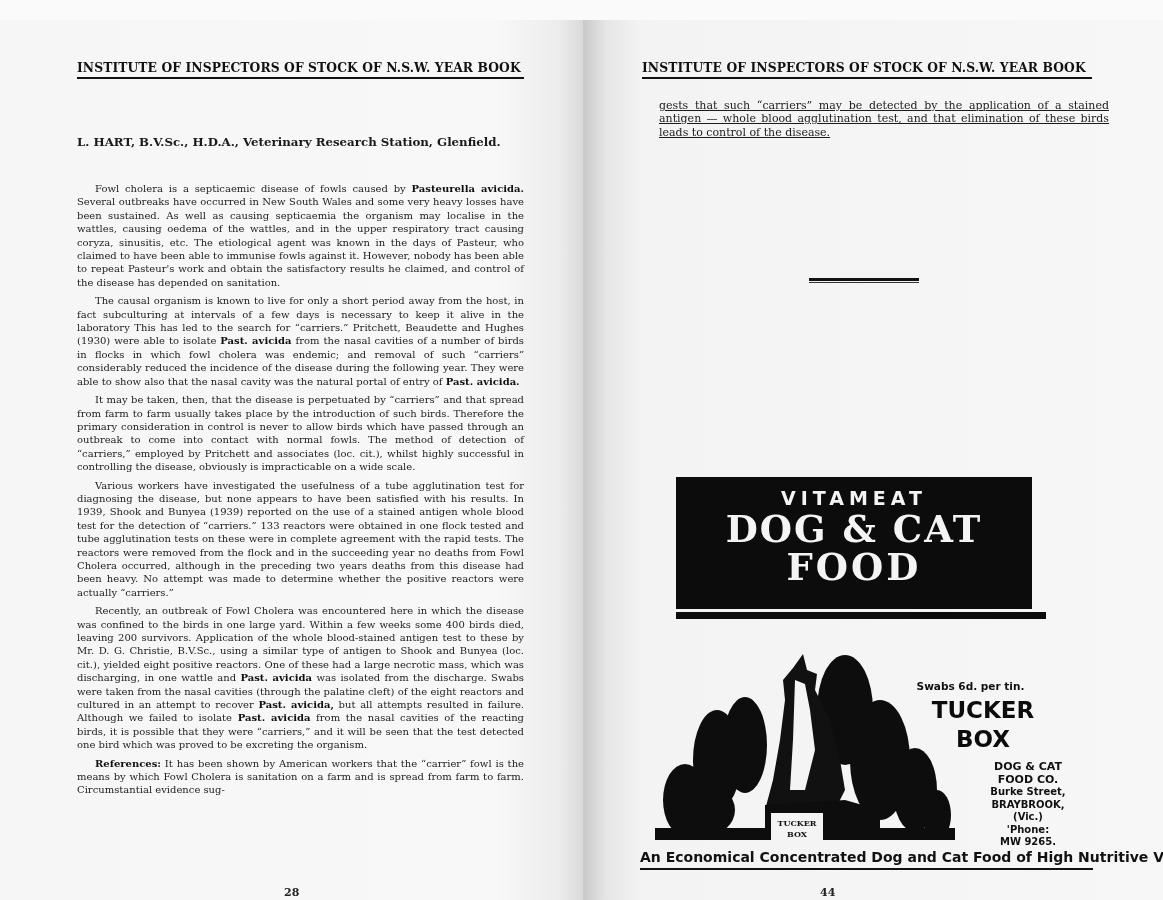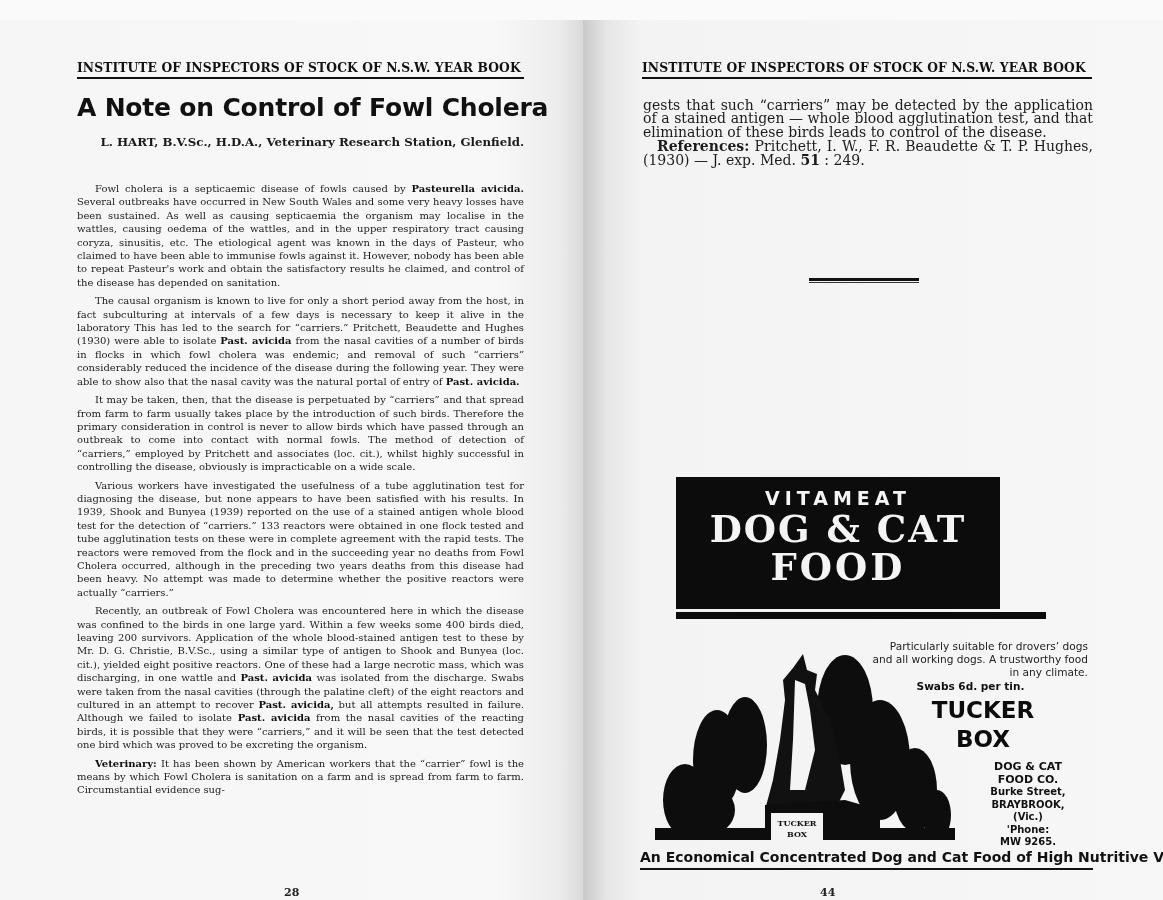--- a/index.html
+++ b/index.html
@@ -20,54 +20,54 @@
   .page-left .running-head { left: 77px; width: 447px; }
   .page-right .running-head { left: 59px; width: 450px; }
 
   .title {
     position: absolute; left: 77px; top: 73px; width: 447px;
     font-family: "DejaVu Sans", sans-serif; font-weight: bold; font-size: 25px;
     letter-spacing: -0.2px; color: #111; white-space: nowrap; text-align: center;
   }
   .byline {
     position: absolute; left: 77px; top: 115px; width: 447px;
-    font-weight: bold; font-size: 11.8px; text-align: right; white-space: nowrap; color: #1a1a1a;
+    font-weight: bold; font-size: 11.8px; text-align: left; white-space: nowrap; color: #1a1a1a;
   }
 
   .body-text {
     position: absolute; left: 77px; width: 447px;
     font-family: "DejaVu Serif", serif; font-size: 10px; line-height: 13.4px;
     text-align: justify; color: #1c1c1c;
   }
   .body-text p { text-indent: 18px; margin-bottom: 5px; hyphens: manual; }
   .body-text b { font-weight: bold; color: #0f0f0f; }
 
   .cont-note {
     position: absolute; right: 63px; top: 878px;
     font-style: italic; font-size: 13px; color: #444; font-family: Liberation Serif, serif;
   }
   .folio { position: absolute; top: 866px; font-weight: bold; font-size: 11px; color: #222; }
   .page-left .folio { left: 284px; }
   .page-right .folio { left: 237px; }
 
   .right-text {
-    position: absolute; left: 60px; top: 79px; width: 450px;
-    font-size: 14px; line-height: 13.4px; text-align: justify; color: #1c1c1c;
+    position: absolute; left: 76px; top: 79px; width: 450px;
+    font-size: 11px; line-height: 13.4px; text-align: justify; color: #1c1c1c; text-decoration: underline;
   }
   .right-text p { margin-bottom: 1px; }
   .right-text .ref { text-indent: 14px; }
   .right-text .ref2 { padding-left: 14px; }
 
   .divider { position: absolute; left: 226px; top: 258px; width: 110px; }
   .divider .l1 { height: 3px; background: #111; }
   .divider .l2 { height: 1px; background: #333; margin-top: 1px; }
 
   
   .ad-banner {
-    position: absolute; left: 93px; top: 457px; width: 324px; height: 132px;
+    position: absolute; left: 93px; top: 457px; width: 356px; height: 132px;
     background: #0c0c0c; color: #f4f4f4; text-align: center;
     font-family: "DejaVu Serif", serif;
   }
   .ad-brand { font-family: "DejaVu Sans", sans-serif; font-weight: bold; font-size: 19px; letter-spacing: 5px; margin-top: 10px; }
   .ad-headline { font-weight: bold; font-size: 37px; line-height: 36px; letter-spacing: 2px; margin-top: 2px; }
   .ad-headline2 { font-weight: bold; font-size: 37px; line-height: 40px; letter-spacing: 3px; }
   .ad-bar { position: absolute; left: 93px; top: 592px; width: 370px; height: 7px; background: #0c0c0c; }
 
   .ad-copy {
     position: absolute; left: 285px; top: 620px; width: 220px;
@@ -89,42 +89,40 @@
   }
   .ad-rule { position: absolute; left: 57px; top: 848px; width: 453px; height: 2px; background: #111; }
 </style>
 </head>
 <body>
 
 <div class="spread">
 
   <div class="page page-left">
     <div class="running-head">INSTITUTE OF INSPECTORS OF STOCK OF N.S.W. YEAR BOOK</div>
-    <h1 class="title">A Note on Control of Fowl Cholera</h1>
     <div class="byline">L. HART, B.V.Sc., H.D.A., Veterinary Research Station, Glenfield.</div>
 
     <div class="body-text" style="top:162px;">
       <p><span>Fowl cholera is a septicaemic disease of fowls caused by </span><b>Pasteurella avicida.</b><span> Several outbreaks have occurred in New South Wales and some very heavy losses have been sustained. As well as causing septicaemia the organism may localise in the wattles, causing oedema of the wattles, and in the upper respiratory tract causing coryza, sinusitis, etc. The etiological agent was known in the days of Pasteur, who claimed to have been able to immunise fowls against it. However, nobody has been able to repeat Pasteur's work and obtain the satisfactory results he claimed, and control of the disease has depended on sanitation.</span></p>
       <p><span>The causal organism is known to live for only a short period away from the host, in fact subculturing at intervals of a few days is necessary to keep it alive in the laboratory This has led to the search for “carriers.” Pritchett, Beaudette and Hughes (1930) were able to isolate </span><b>Past. avicida</b><span> from the nasal cavities of a number of birds in flocks in which fowl cholera was endemic; and removal of such “carriers” considerably reduced the incidence of the disease during the following year. They were able to show also that the nasal cavity was the natural portal of entry of </span><b>Past. avicida.</b></p>
       <p><span>It may be taken, then, that the disease is perpetuated by “carriers” and that spread from farm to farm usually takes place by the introduction of such birds. Therefore the primary consideration in control is never to allow birds which have passed through an outbreak to come into contact with normal fowls. The method of detection of “carriers,” employed by Pritchett and associates (loc. cit.), whilst highly successful in controlling the disease, obviously is impracticable on a wide scale.</span></p>
       <p><span>Various workers have investigated the usefulness of a tube agglutination test for diagnosing the disease, but none appears to have been satisfied with his results. In 1939, Shook and Bunyea (1939) reported on the use of a stained antigen whole blood test for the detection of “carriers.” 133 reactors were obtained in one flock tested and tube agglutination tests on these were in complete agreement with the rapid tests. The reactors were removed from the flock and in the succeeding year no deaths from Fowl Cholera occurred, although in the preceding two years deaths from this disease had been heavy. No attempt was made to determine whether the positive reactors were actually “carriers.”</span></p>
       <p><span>Recently, an outbreak of Fowl Cholera was encountered here in which the disease was confined to the birds in one large yard. Within a few weeks some 400 birds died, leaving 200 survivors. Application of the whole blood-stained antigen test to these by Mr. D. G. Christie, B.V.Sc., using a similar type of antigen to Shook and Bunyea (loc. cit.), yielded eight positive reactors. One of these had a large necrotic mass, which was discharging, in one wattle and </span><b>Past. avicida</b><span> was isolated from the discharge. Swabs were taken from the nasal cavities (through the palatine cleft) of the eight reactors and cultured in an attempt to recover </span><b>Past. avicida,</b><span> but all attempts resulted in failure. Although we failed to isolate </span><b>Past. avicida</b><span> from the nasal cavities of the reacting birds, it is possible that they were “carriers,” and it will be seen that the test detected one bird which was proved to be excreting the organism.</span></p>
-      <p><b>Veterinary:</b><span> It has been shown by American workers that the “carrier” fowl is the means by which Fowl Cholera is sanitation on a farm and is spread from farm to farm. Circumstantial evidence sug-</span></p>
+      <p><b>References:</b><span> It has been shown by American workers that the “carrier” fowl is the means by which Fowl Cholera is sanitation on a farm and is spread from farm to farm. Circumstantial evidence sug-</span></p>
     </div>
 
     <div class="cont-note">[Continued overleaf.</div>
     <div class="folio">28</div>
   </div>
 
   <div class="page page-right">
     <div class="running-head">INSTITUTE OF INSPECTORS OF STOCK OF N.S.W. YEAR BOOK</div>
 
     <div class="right-text">
       <p>gests that such “carriers” may be detected by the application of a stained antigen — whole blood agglutination test, and that elimination of these birds leads to control of the disease.</p>
-      <p class="ref"><b>References:</b><span> Pritchett, I. W., F. R. Beaudette &amp; T. P. Hughes, (1930) — J. exp. Med. </span><b>51</b><span> : 249.</span></p>
     </div>
 
     <div class="divider">
       <div class="l1"></div>
         <div class="l2"></div>
     </div>
 
     <div class="ad-banner">
       <div class="ad-brand">VITAMEAT</div>
       <div class="ad-headline">DOG &amp; CAT</div>
@@ -148,21 +146,20 @@
         <path d="M148 18 L158 4 L162 20 L172 24 L170 40 L185 70 L195 110 L200 140 L190 160 L120 160 L128 130 L135 90 L140 50 L138 30 Z" fill="#111"></path>
         <path d="M150 30 L160 34 L165 60 L170 100 L160 140 L145 140 L148 90 Z" fill="#f4f4f4"></path>
 
         <path d="M120 155 L200 150 L235 160 L235 190 L120 190 Z" fill="#0d0d0d"></path>
         <rect x="126" y="163" width="52" height="27" fill="#f4f4f4"></rect>
       </g>
       <text x="152" y="176" text-anchor="middle" font-family="DejaVu Serif, serif" font-size="8" font-weight="bold" fill="#111">TUCKER</text>
       <text x="152" y="187" text-anchor="middle" font-family="DejaVu Serif, serif" font-size="8" font-weight="bold" fill="#111">BOX</text>
     </svg>
 
-    <div class="ad-copy">Particularly suitable for drovers’ dogs and all working dogs. A trustworthy food in any climate.</div>
     <div class="ad-price">Swabs 6d. per tin.</div>
     <div class="ad-logo">
       <div>TUCKER</div>
       <div>BOX</div>
     </div>
     <div class="ad-address">
       <div class="big">DOG &amp; CAT</div>
       <div class="big">FOOD CO.</div>
       <div>Burke Street,</div>
       <div>BRAYBROOK,</div>

